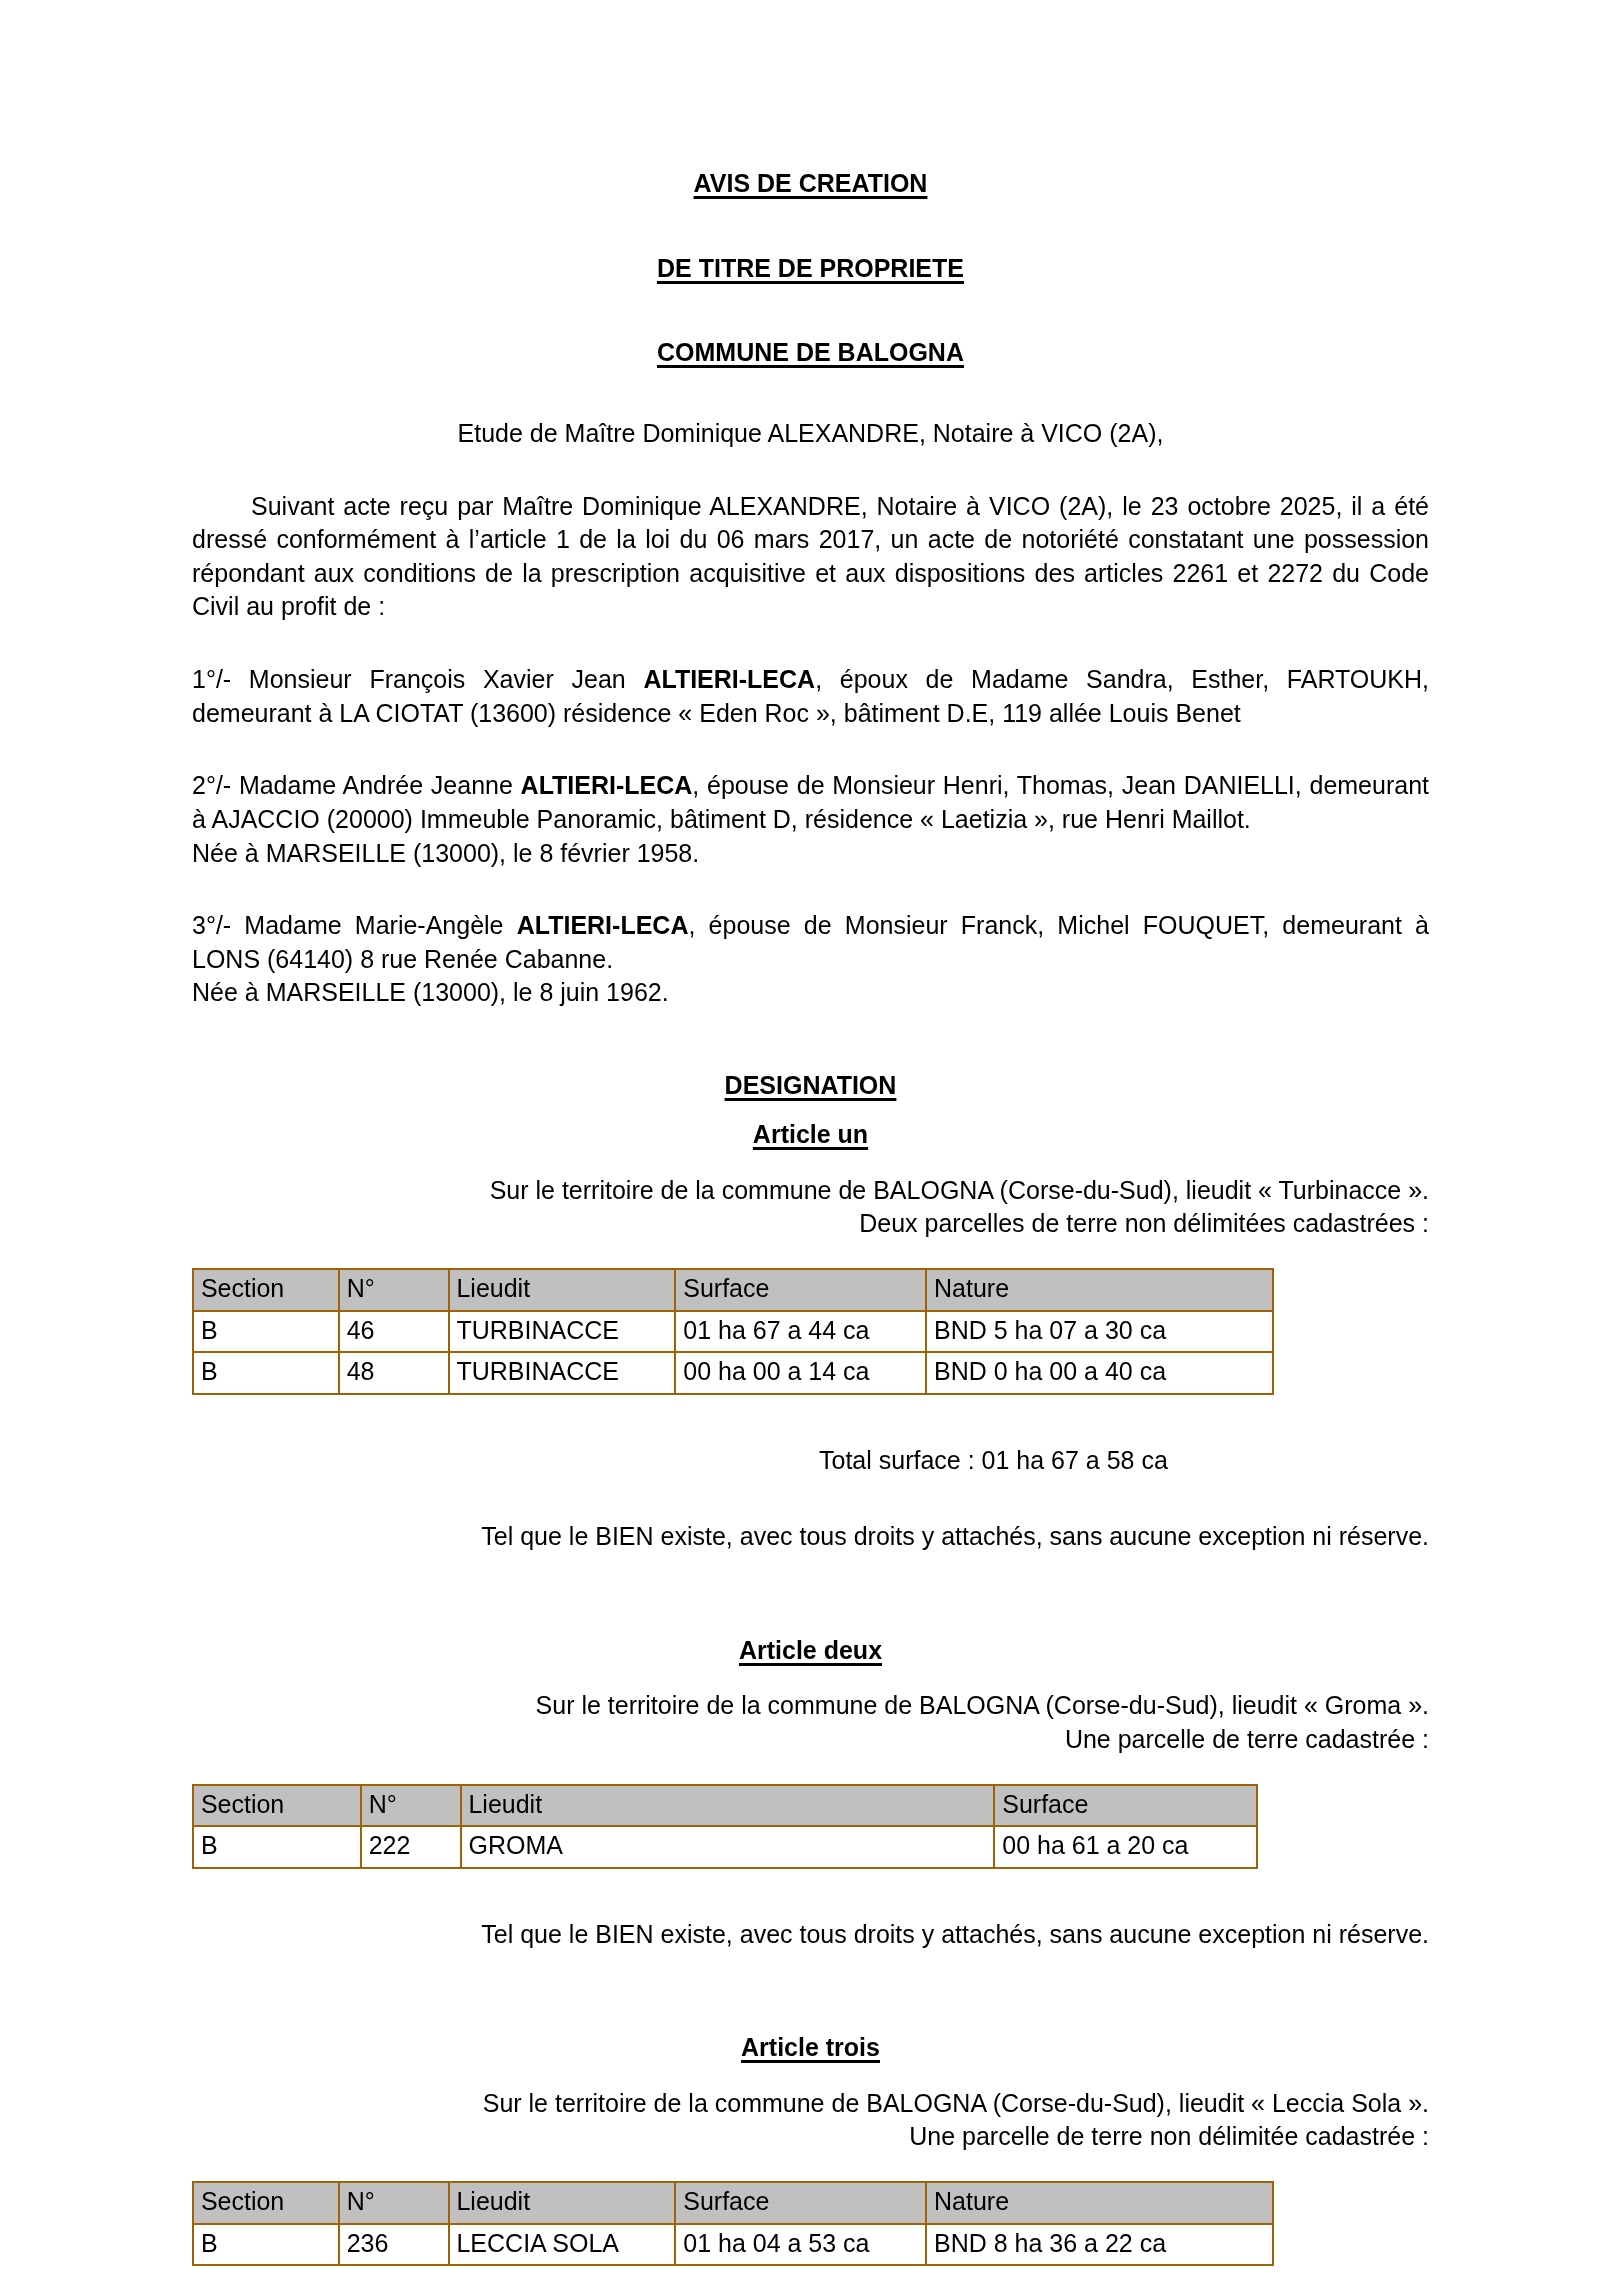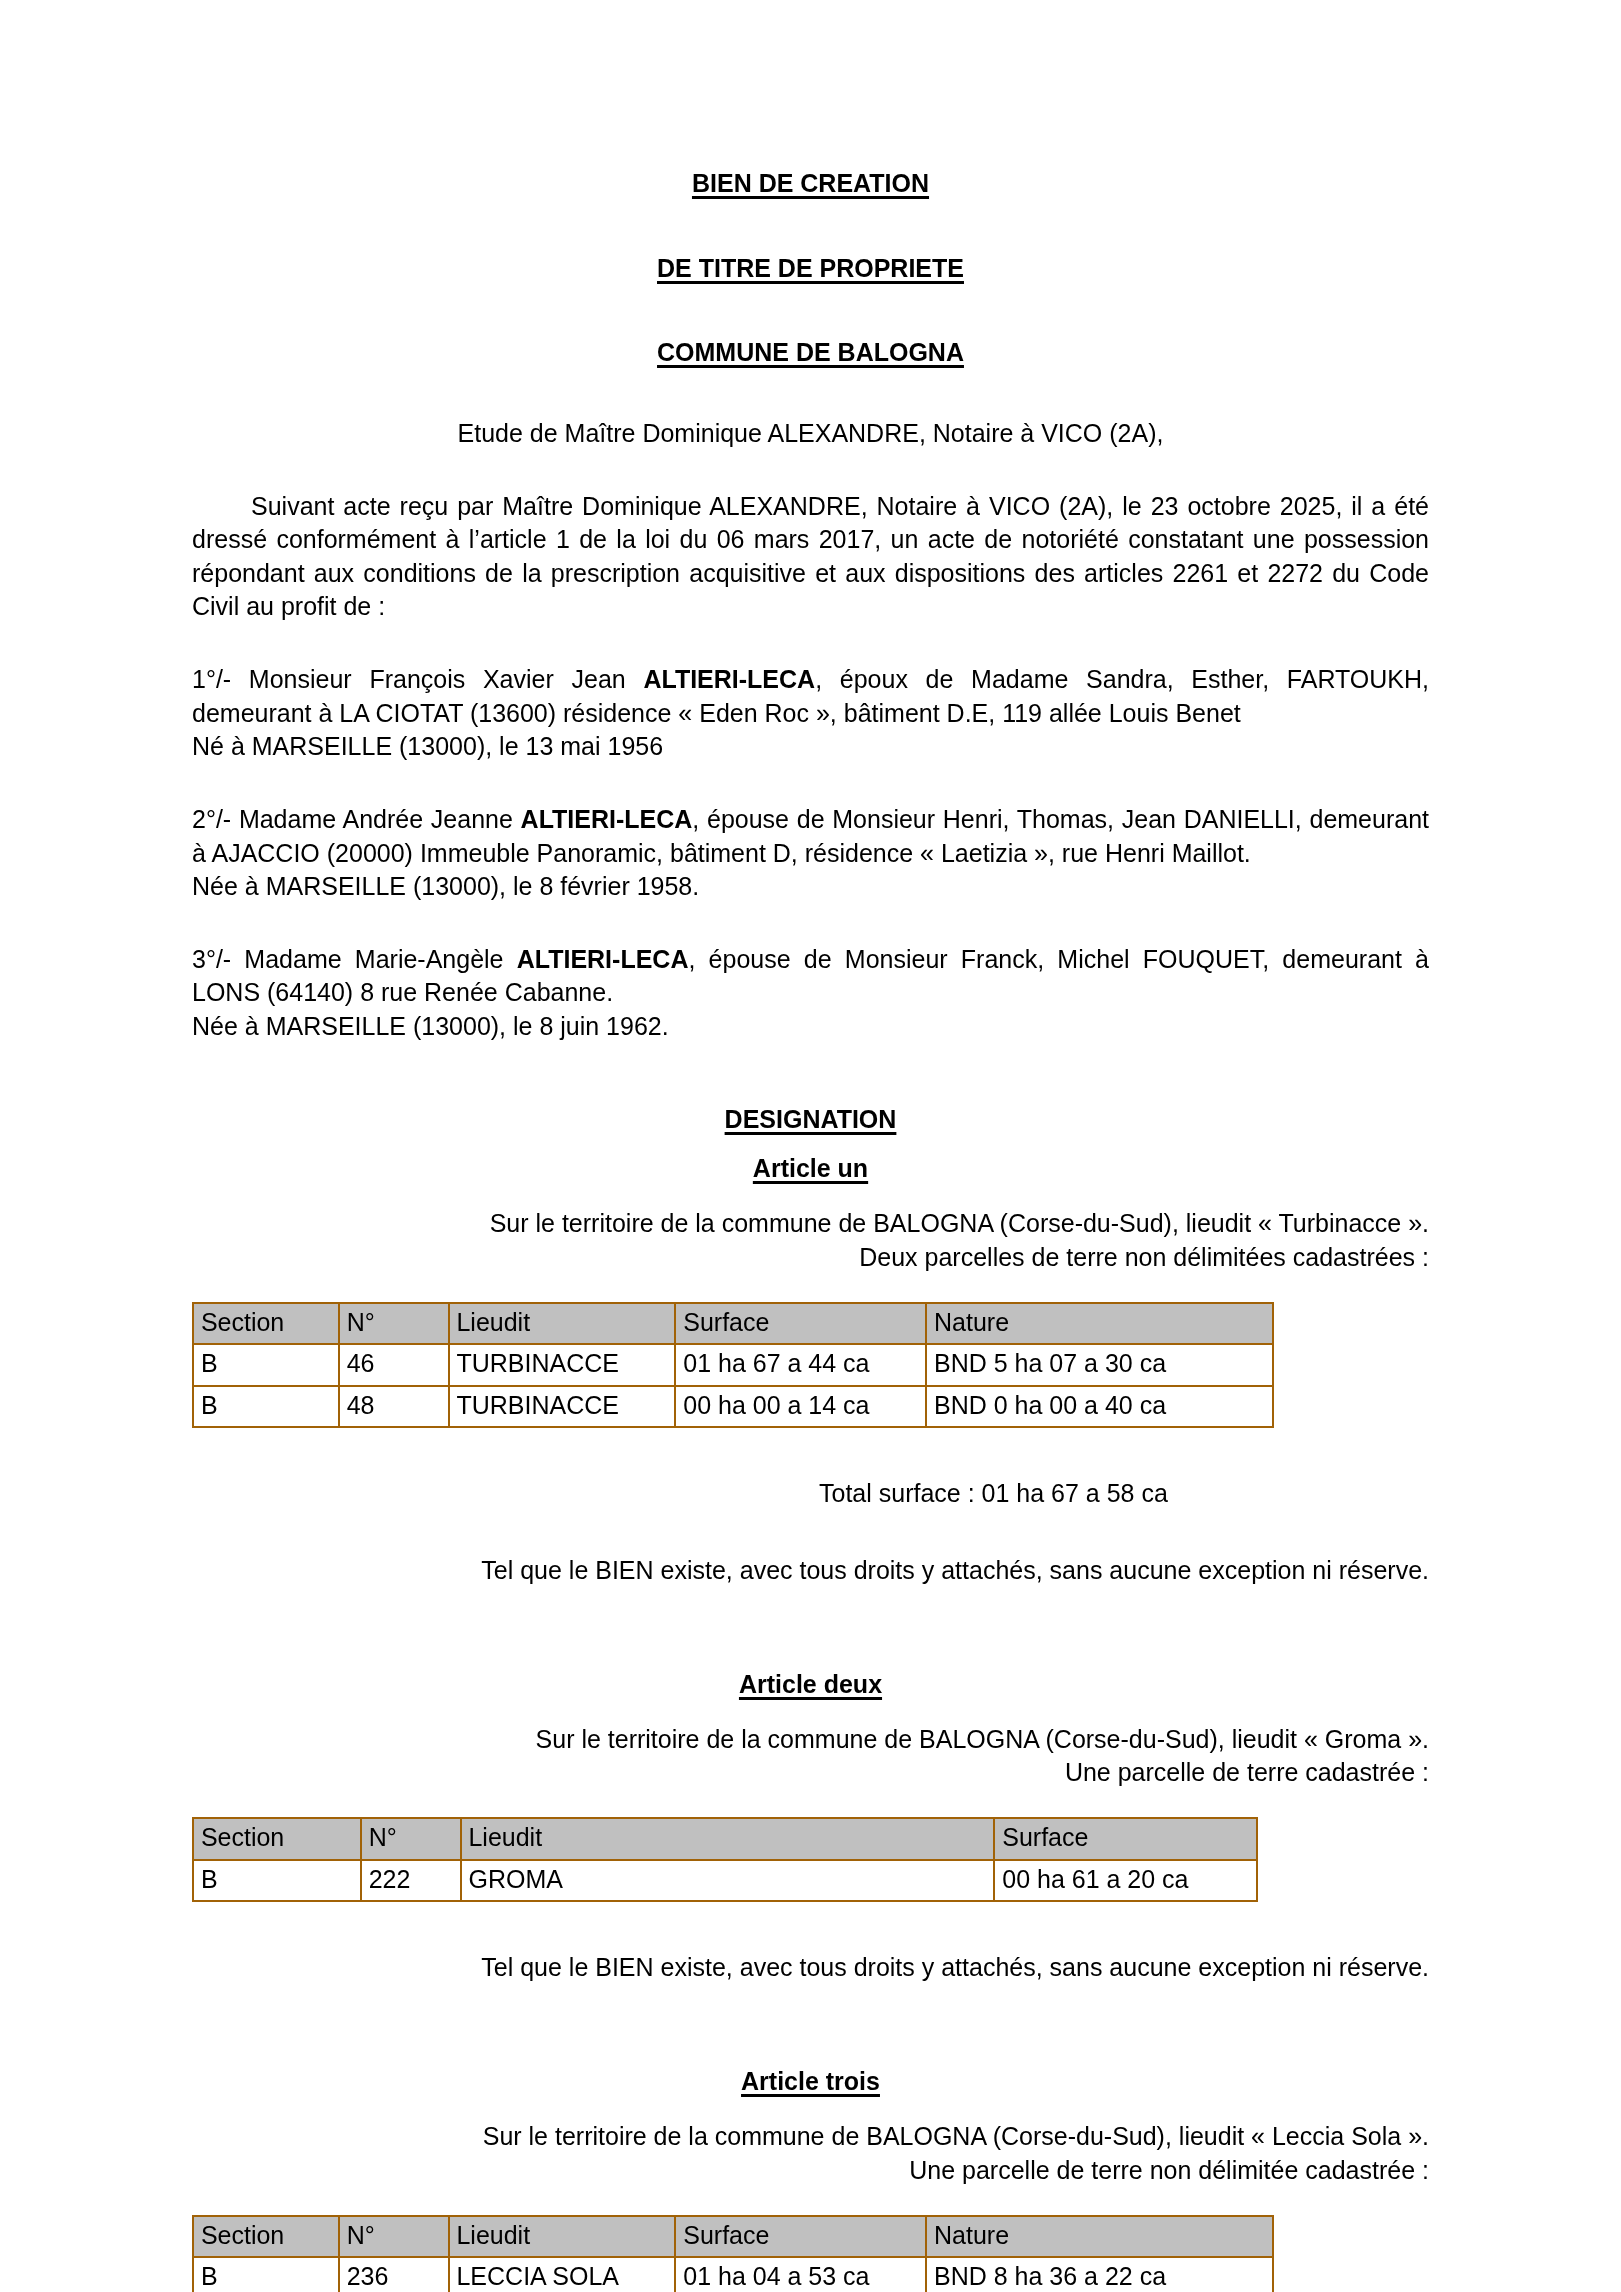--- a/index.html
+++ b/index.html
@@ -116,35 +116,34 @@
   .t4 .c-num     { width: 84px;  }
   .t4 .c-lieudit { width: 518px; }
   .t4 .c-surface { width: 247px; }
 </style>
 </head>
 <body>
 
 <div class="page">
   <div class="doc">
 
-    <p class="h-center"><span>BIEN DE CREATION</span></p>
+    <p class="h-center"><span>AVIS DE CREATION</span></p>
     <div class="gap-h1"></div>
     <p class="h-center"><span>DE TITRE DE PROPRIETE</span></p>
     <div class="gap-h2"></div>
     <p class="h-center"><span>COMMUNE DE BALOGNA</span></p>
     <div class="gap-sub"></div>
 
     <p class="subtitle">Etude de Maître Dominique ALEXANDRE, Notaire à VICO (2A),</p>
     <div class="gap-para"></div>
 
     <p class="para para-indent">Suivant acte reçu par Maître Dominique ALEXANDRE, Notaire à VICO (2A), le 23 octobre 2025, il a été dressé conformément à l’article 1 de la loi du 06 mars 2017, un acte de notoriété constatant une possession répondant aux conditions de la prescription acquisitive et aux dispositions des articles 2261 et 2272 du Code Civil au profit de :</p>
     <div class="gap-para"></div>
 
     <p class="para"><span>1°/- Monsieur François Xavier Jean </span><b>ALTIERI-LECA</b><span>, époux de Madame Sandra, Esther, FARTOUKH, demeurant à LA CIOTAT (13600) résidence « Eden Roc », bâtiment D.E, 119 allée Louis Benet</span></p>
-    <p class="para para-nojust">Né à MARSEILLE (13000), le 13 mai 1956</p>
     <div class="gap-para"></div>
 
     <p class="para"><span>2°/- Madame Andrée Jeanne </span><b>ALTIERI-LECA</b><span>, épouse de Monsieur Henri, Thomas, Jean DANIELLI, demeurant à AJACCIO (20000) Immeuble Panoramic, bâtiment D, résidence « Laetizia », rue Henri Maillot.</span></p>
     <p class="para para-nojust">Née à MARSEILLE (13000), le 8 février 1958.</p>
     <div class="gap-para"></div>
 
     <p class="para"><span>3°/- Madame Marie-Angèle </span><b>ALTIERI-LECA</b><span>, épouse de Monsieur Franck, Michel FOUQUET, demeurant à LONS (64140) 8 rue Renée Cabanne.</span></p>
     <p class="para para-nojust">Née à MARSEILLE (13000), le 8 juin 1962.</p>
 
     <div style="height:59px"></div>

